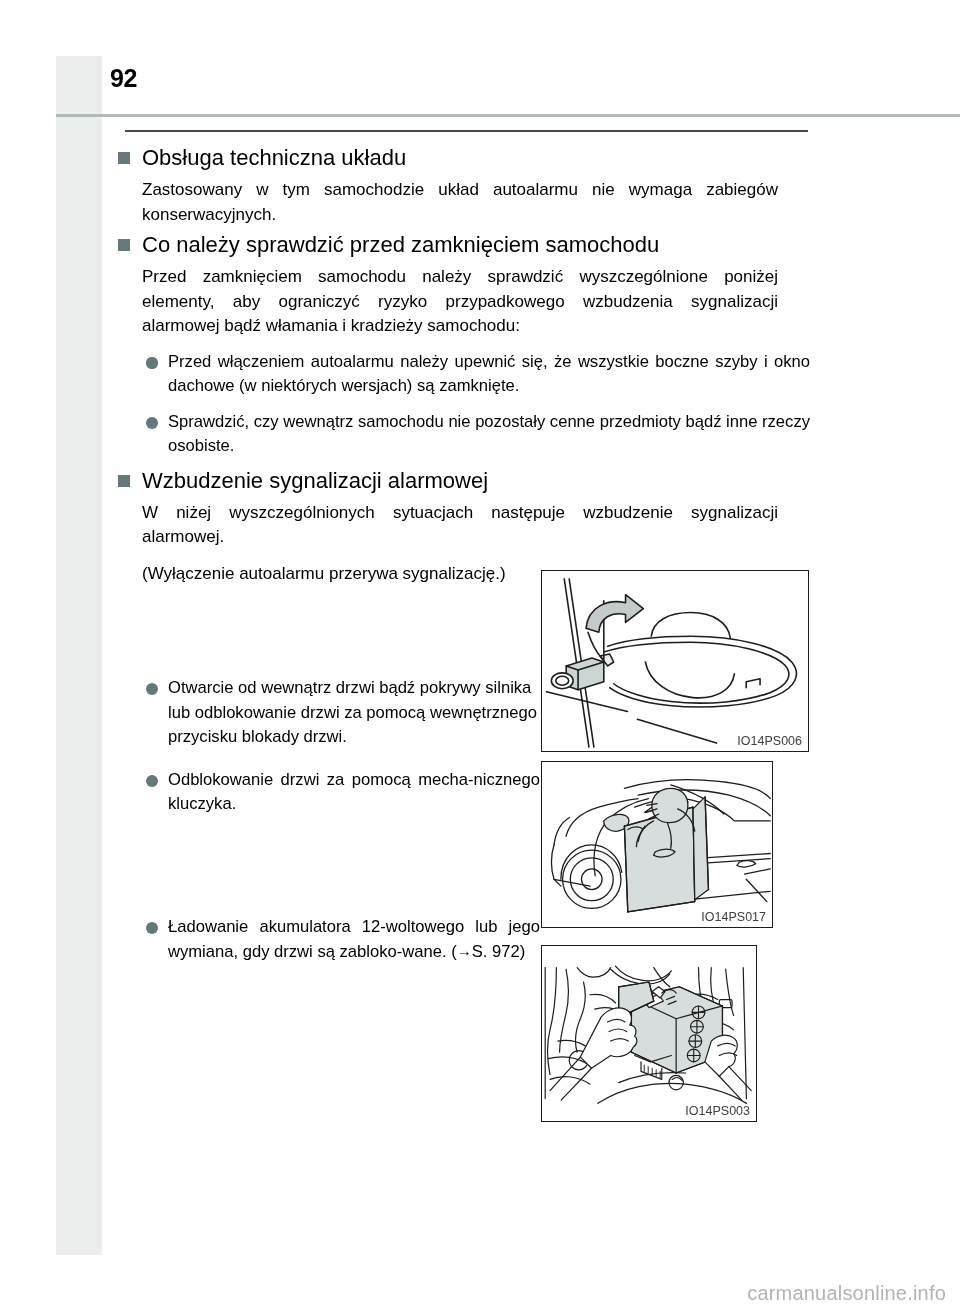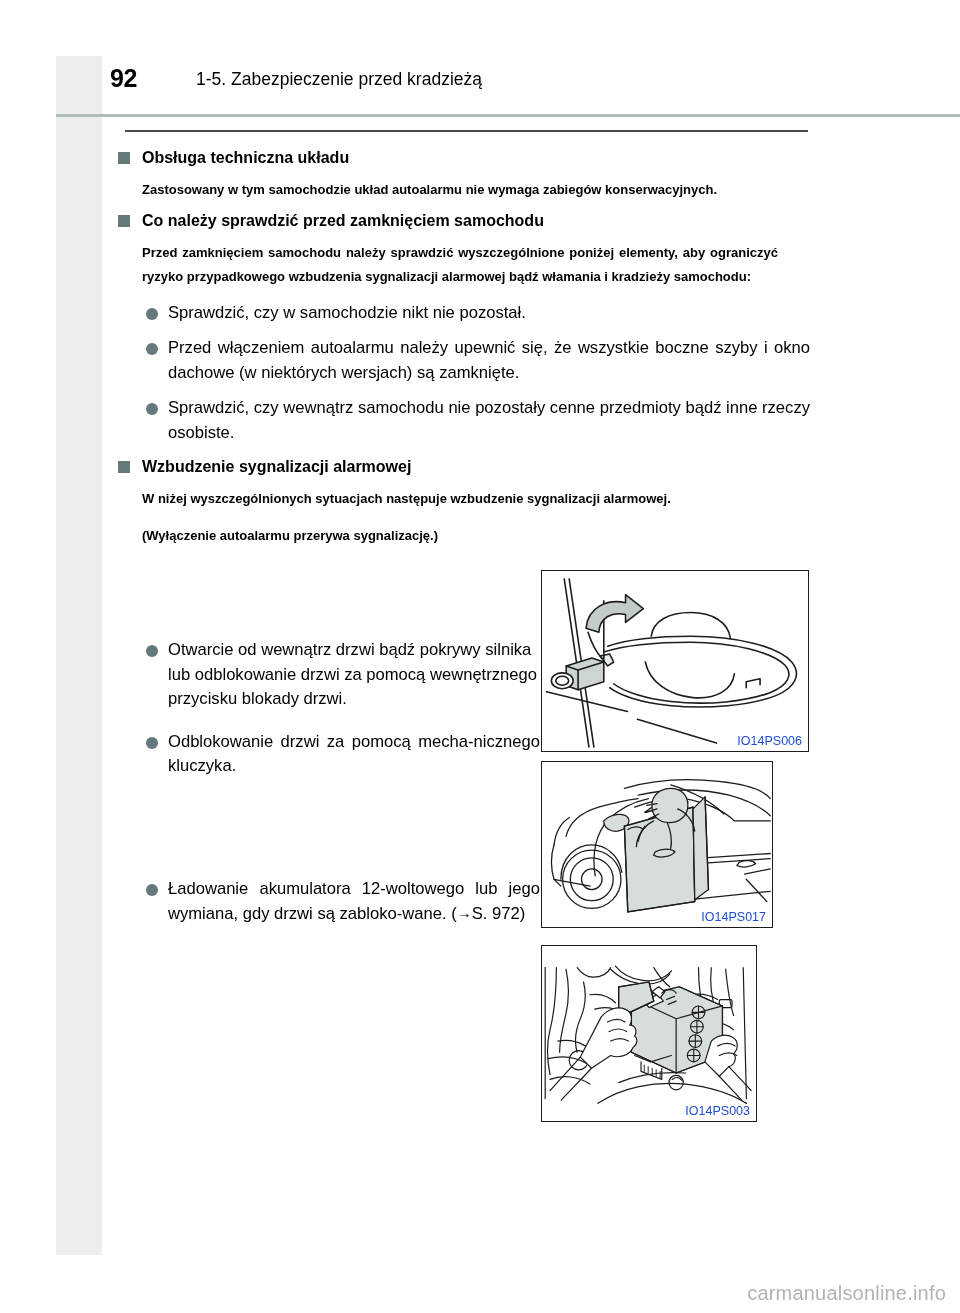--- a/index.html
+++ b/index.html
@@ -70,46 +70,45 @@
     position: absolute;
     left: 110px;
     top: 140px;
     width: 700px;
   }
 
   
   .sq-head {
     position: relative;
     padding-left: 32px;
-    font-size: 16px;
-    font-weight: bold;
+    font-size: 22px;
+    font-weight: normal;
     line-height: 24px;
     margin-top: 6px;
     margin-bottom: 2px;
   }
   .sq-head .sq-bullet {
     position: absolute;
     left: 8px;
     top: 6px;
     width: 12px;
     height: 12px;
     background: #66797a;
   }
 
   
   .para {
     padding-left: 32px;
-    font-size: 13px;
+    font-size: 17px;
     line-height: 24.5px;
     text-align: justify;
     margin-top: 8px;
     margin-bottom: 4px;
     width: 668px;
     box-sizing: border-box;
-    font-weight: bold;
   }
   .para.nojust { text-align: left; }
 
   
   .dot-item {
     position: relative;
     padding-left: 58px;
     font-size: 16.6px;
     line-height: 24.5px;
     text-align: justify;
@@ -145,21 +144,21 @@
 
   .fig svg { display: block; width: 100%; height: 100%; }
 
   .fig-label {
     position: absolute;
     right: 5px;
     bottom: 3px;
     font-size: 12.5px;
     font-family: "Liberation Sans", sans-serif;
     letter-spacing: 0px;
-    color: #1d4ed8;
+    color: #404040;
     background: #fff;
     padding: 0 1px;
   }
 
   
   .watermark {
     position: absolute;
     right: 14px;
     bottom: 8px;
     font-size: 20px;
@@ -169,21 +168,20 @@
 
   .arrow-glyph { font-size: 15px; vertical-align: 1px; }
 </style>
 </head>
 <body>
 
 <div class="side-band"></div>
 
 <div class="header">
   <div class="page-number">92</div>
-  <div class="header-title">1-5. Zabezpieczenie przed kradzieżą</div>
 </div>
 
 <div class="rule-header"></div>
 <div class="rule-top-content"></div>
 
 <div class="content">
 
   <div class="sq-head">
     <span class="sq-bullet"></span>
     <span>Obsługa techniczna układu</span>
@@ -191,21 +189,20 @@
   <div class="para">Zastosowany w tym samochodzie układ autoalarmu nie wymaga zabiegów konserwacyjnych.</div>
 
   <div class="sq-head">
     <span class="sq-bullet"></span>
     <span>Co należy sprawdzić przed zamknięciem samochodu</span>
   </div>
   <div class="para">Przed zamknięciem samochodu należy sprawdzić wyszczególnione poniżej elementy, aby ograniczyć ryzyko przypadkowego wzbudzenia sygnalizacji alarmowej bądź włamania i kradzieży samochodu:</div>
 
   <div class="dot-item">
     <span class="dot-bullet"></span>
-    <span>Sprawdzić, czy w samochodzie nikt nie pozostał.</span>
   </div>
   <div class="dot-item">
     <span class="dot-bullet"></span>
     <span>Przed włączeniem autoalarmu należy upewnić się, że wszystkie boczne szyby i okno dachowe (w niektórych wersjach) są zamknięte.</span>
   </div>
   <div class="dot-item">
     <span class="dot-bullet"></span>
     <span>Sprawdzić, czy wewnątrz samochodu nie pozostały cenne przedmioty bądź inne rzeczy osobiste.</span>
   </div>
 

